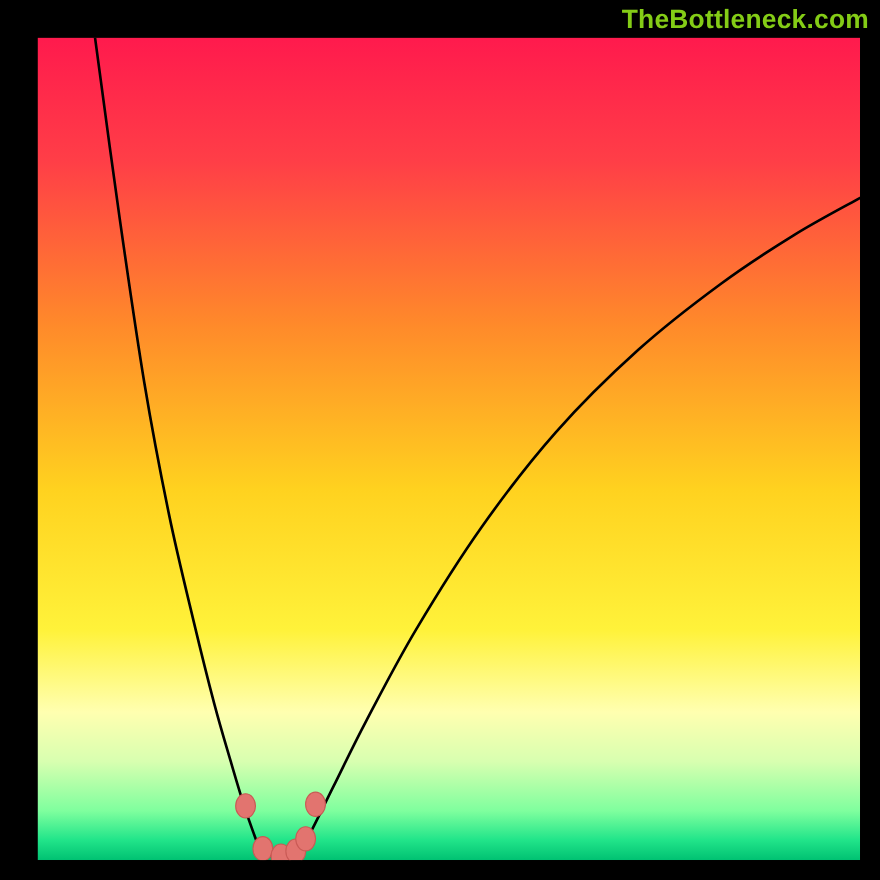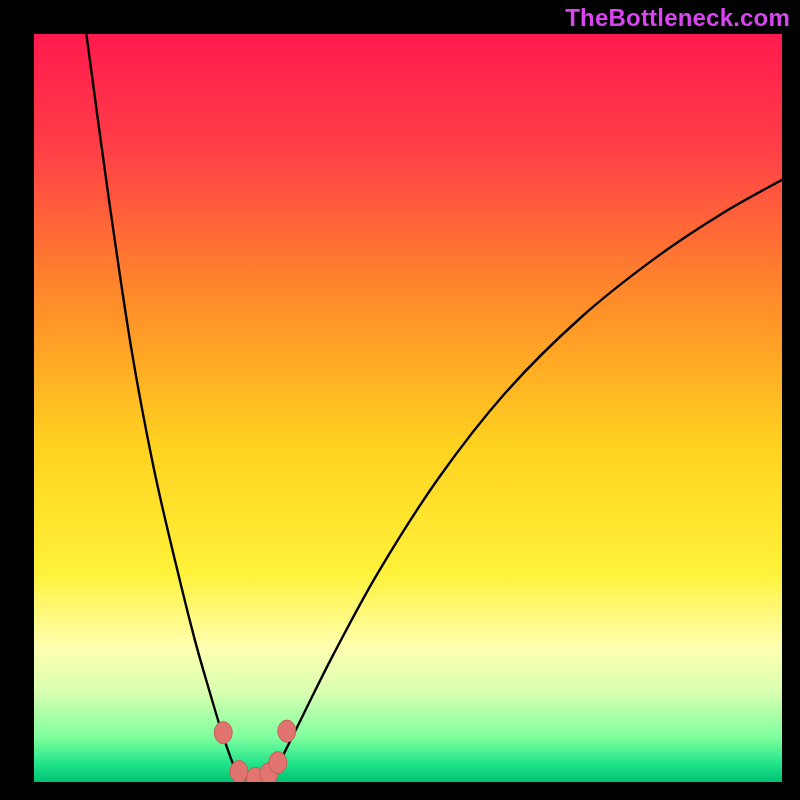--- a/index.html
+++ b/index.html
@@ -33,21 +33,21 @@
     width: 748px;
     height: 748px;
   }
   .watermark {
     position: absolute;
     top: 4px;
     right: 10px;
     font-family: Arial, Helvetica, sans-serif;
     font-size: 24px;
     font-weight: 600;
-    color: #d946ef;
+    color: #84cc16;
     letter-spacing: 0.2px;
   }
   svg.curve {
     position: absolute;
     left: 0;
     top: 0;
   }
 </style>
 </head>
 <body>

